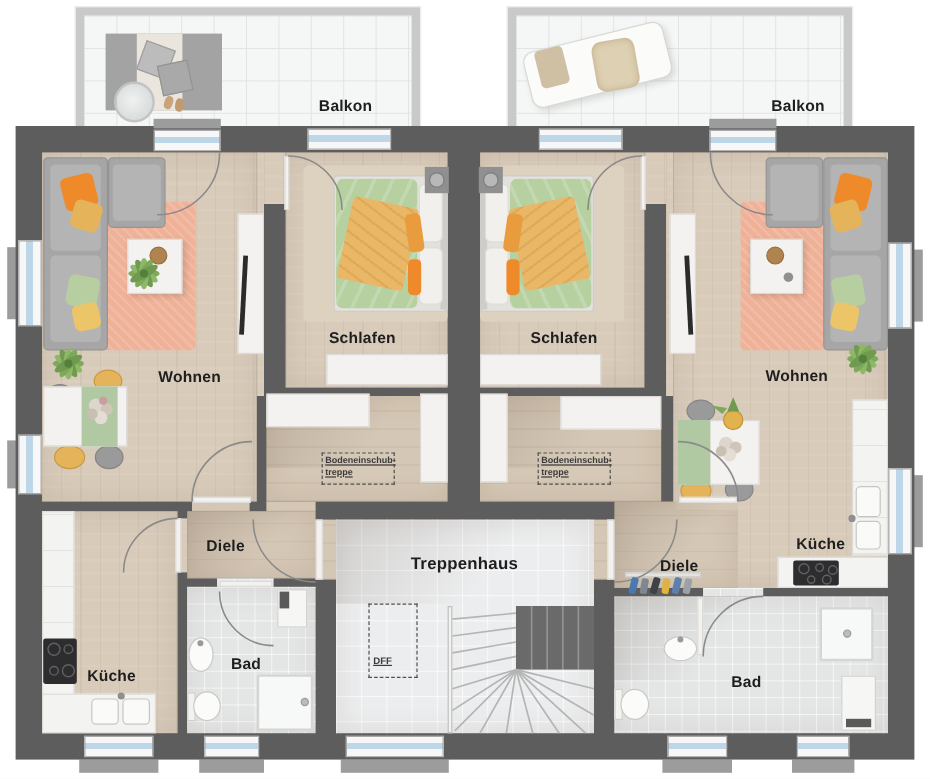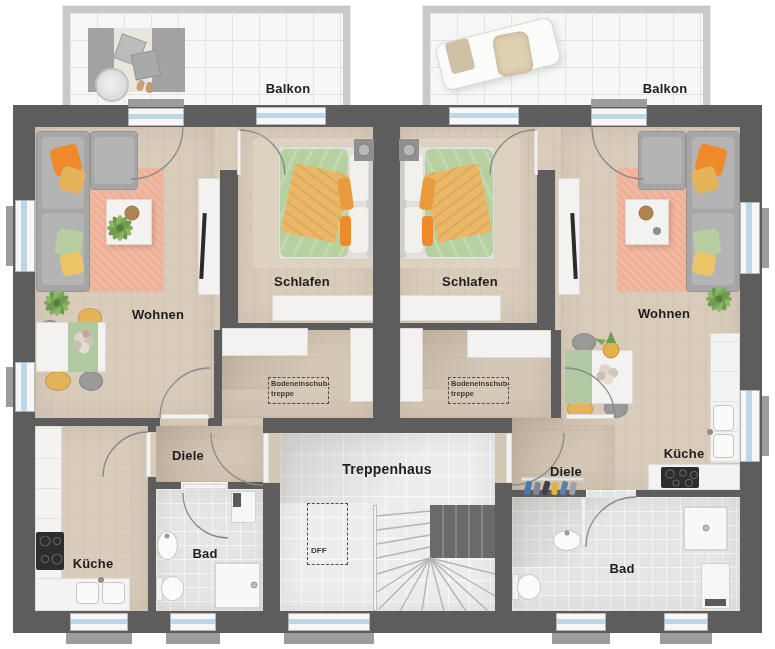--- a/index.html
+++ b/index.html
@@ -28,21 +28,21 @@
         background-size:27px 27px;}
   .wf{background:#f3f2f0;border:1px solid #dcdbd7;}
   .win{background:#f7f7f7;border:1px solid #b5b5b5;}
   .win-h{background:linear-gradient(#f7f7f7 0 30%, #bdd7e8 30% 62%, #f7f7f7 62%);}
   .win-v{background:linear-gradient(90deg,#f7f7f7 0 30%, #bdd7e8 30% 62%, #f7f7f7 62%);}
   .stub{background:#9c9c9c;}
   .lbl{position:absolute;transform:translate(-50%,-50%);font-weight:700;font-size:13px;
        color:#1e1e1e;white-space:nowrap;letter-spacing:.2px;z-index:40;}
   .lbl-lg{font-size:14px;}
   .lbl-xs{position:absolute;transform:none;font-weight:700;font-size:7.5px;line-height:1.3;
-       color:#3a3a3a;z-index:40;}
+       color:#3a3a3a;z-index:40;text-decoration:underline;}
   .dash{border:1px dashed #4f4f4f;background:rgba(255,255,255,.04);}
   .shade{pointer-events:none;background:linear-gradient(125deg, rgba(75,60,45,.16), rgba(75,60,45,0) 60%);}
   .pill{border-radius:4px;}
   svg.overlay{position:absolute;left:0;top:0;z-index:30;pointer-events:none;}
   .z1{z-index:1}.z2{z-index:2}.z3{z-index:3}.z4{z-index:4}.z5{z-index:5}.z6{z-index:6}.z10{z-index:10}
 </style>
 </head>
 <body>
 
 <div id="stage">

